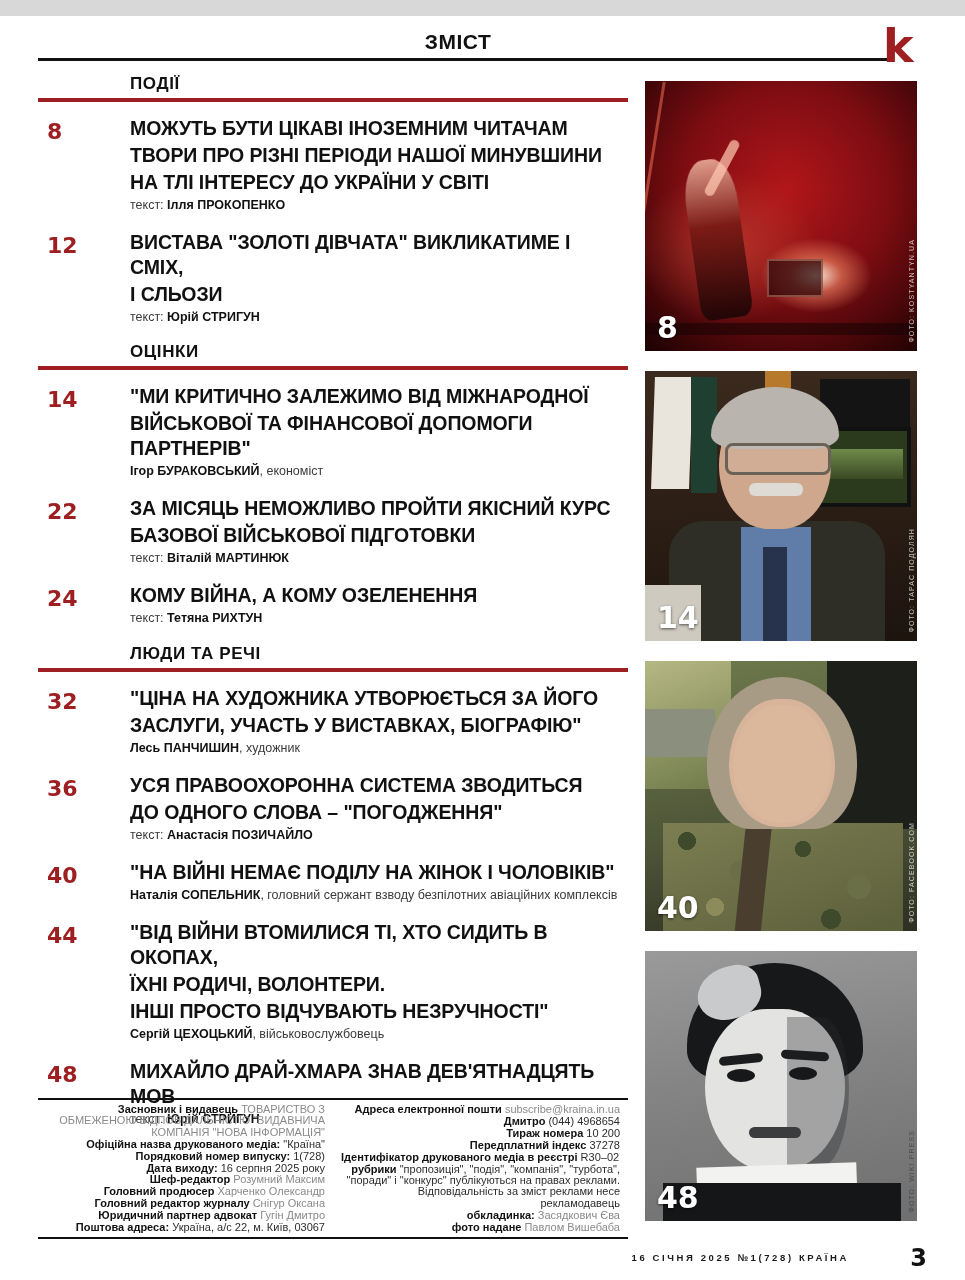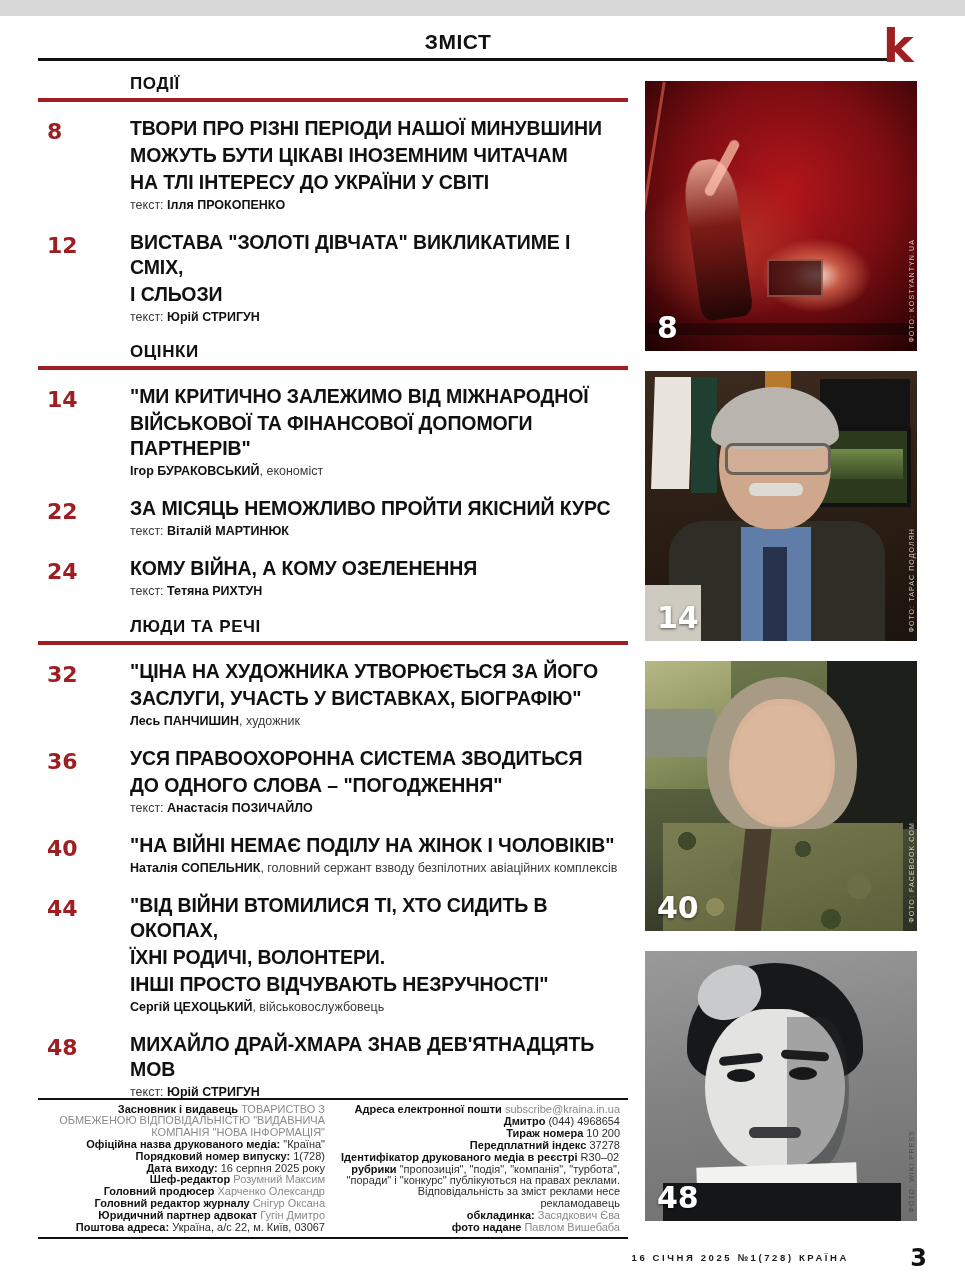--- a/index.html
+++ b/index.html
@@ -343,22 +343,22 @@
   <div class="toc">
 
     <div class="section s-podii">
       <div class="section-head">
         <span class="section-head-label">ПОДІЇ</span>
       </div>
       <div class="section-rule"></div>
 
       <div class="entry">
         <span class="entry-page">8</span>
+        <p class="entry-title">МОЖУТЬ БУТИ ЦІКАВІ ІНОЗЕМНИМ ЧИТАЧАМ</p>
         <p class="entry-title">ТВОРИ ПРО РІЗНІ ПЕРІОДИ НАШОЇ МИНУВШИНИ</p>
-        <p class="entry-title">МОЖУТЬ БУТИ ЦІКАВІ ІНОЗЕМНИМ ЧИТАЧАМ</p>
         <p class="entry-title">НА ТЛІ ІНТЕРЕСУ ДО УКРАЇНИ У СВІТІ</p>
         <p class="entry-byline">
           <span class="lead">текст:</span>
           <span class="name">Ілля ПРОКОПЕНКО</span><span class="role"></span>
         </p>
       </div>
 
       <div class="entry">
         <span class="entry-page">12</span>
         <p class="entry-title">ВИСТАВА "ЗОЛОТІ ДІВЧАТА" ВИКЛИКАТИМЕ І СМІХ,</p>
@@ -383,20 +383,21 @@
         <p class="entry-byline">
           <span class="lead"></span>
           <span class="name">Ігор БУРАКОВСЬКИЙ</span><span class="role">, економіст</span>
         </p>
       </div>
 
 
       <div class="entry">
         <span class="entry-page">22</span>
         <p class="entry-title">ЗА МІСЯЦЬ НЕМОЖЛИВО ПРОЙТИ ЯКІСНИЙ КУРС</p>
+        <p class="entry-title">БАЗОВОЇ ВІЙСЬКОВОЇ ПІДГОТОВКИ</p>
         <p class="entry-byline">
           <span class="lead">текст:</span>
           <span class="name">Віталій МАРТИНЮК</span><span class="role"></span>
         </p>
       </div>
 
       <div class="entry">
         <span class="entry-page">24</span>
         <p class="entry-title">КОМУ ВІЙНА, А КОМУ ОЗЕЛЕНЕННЯ</p>
         <p class="entry-byline">

